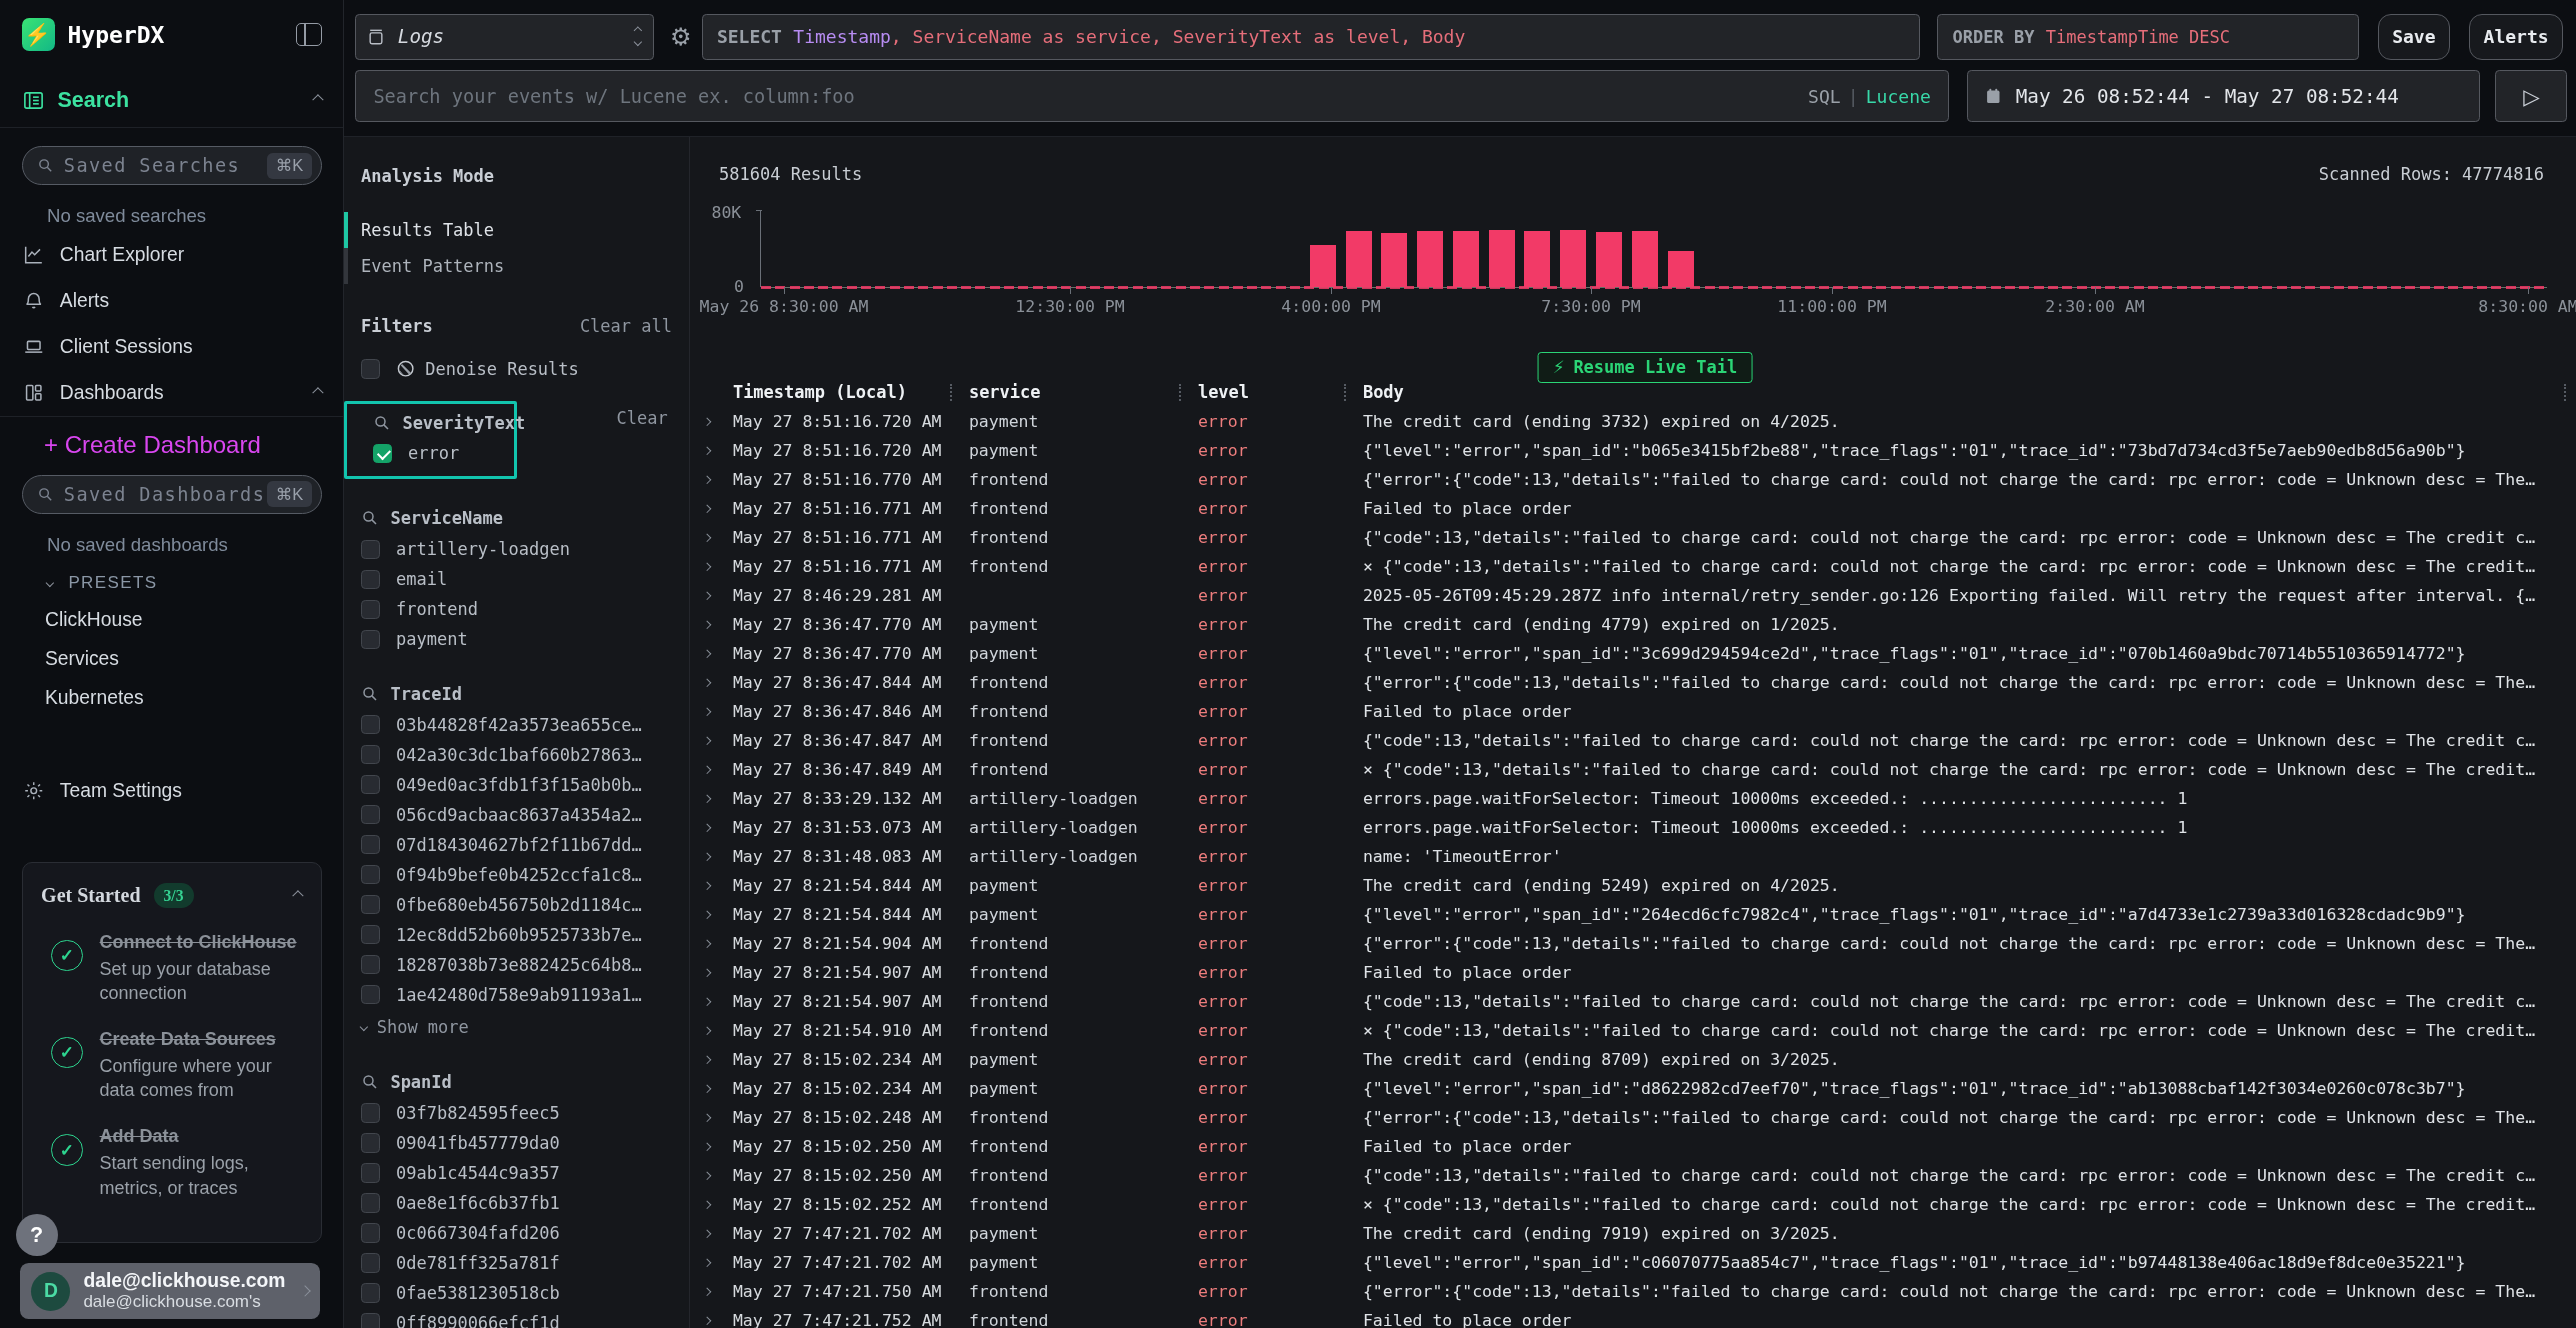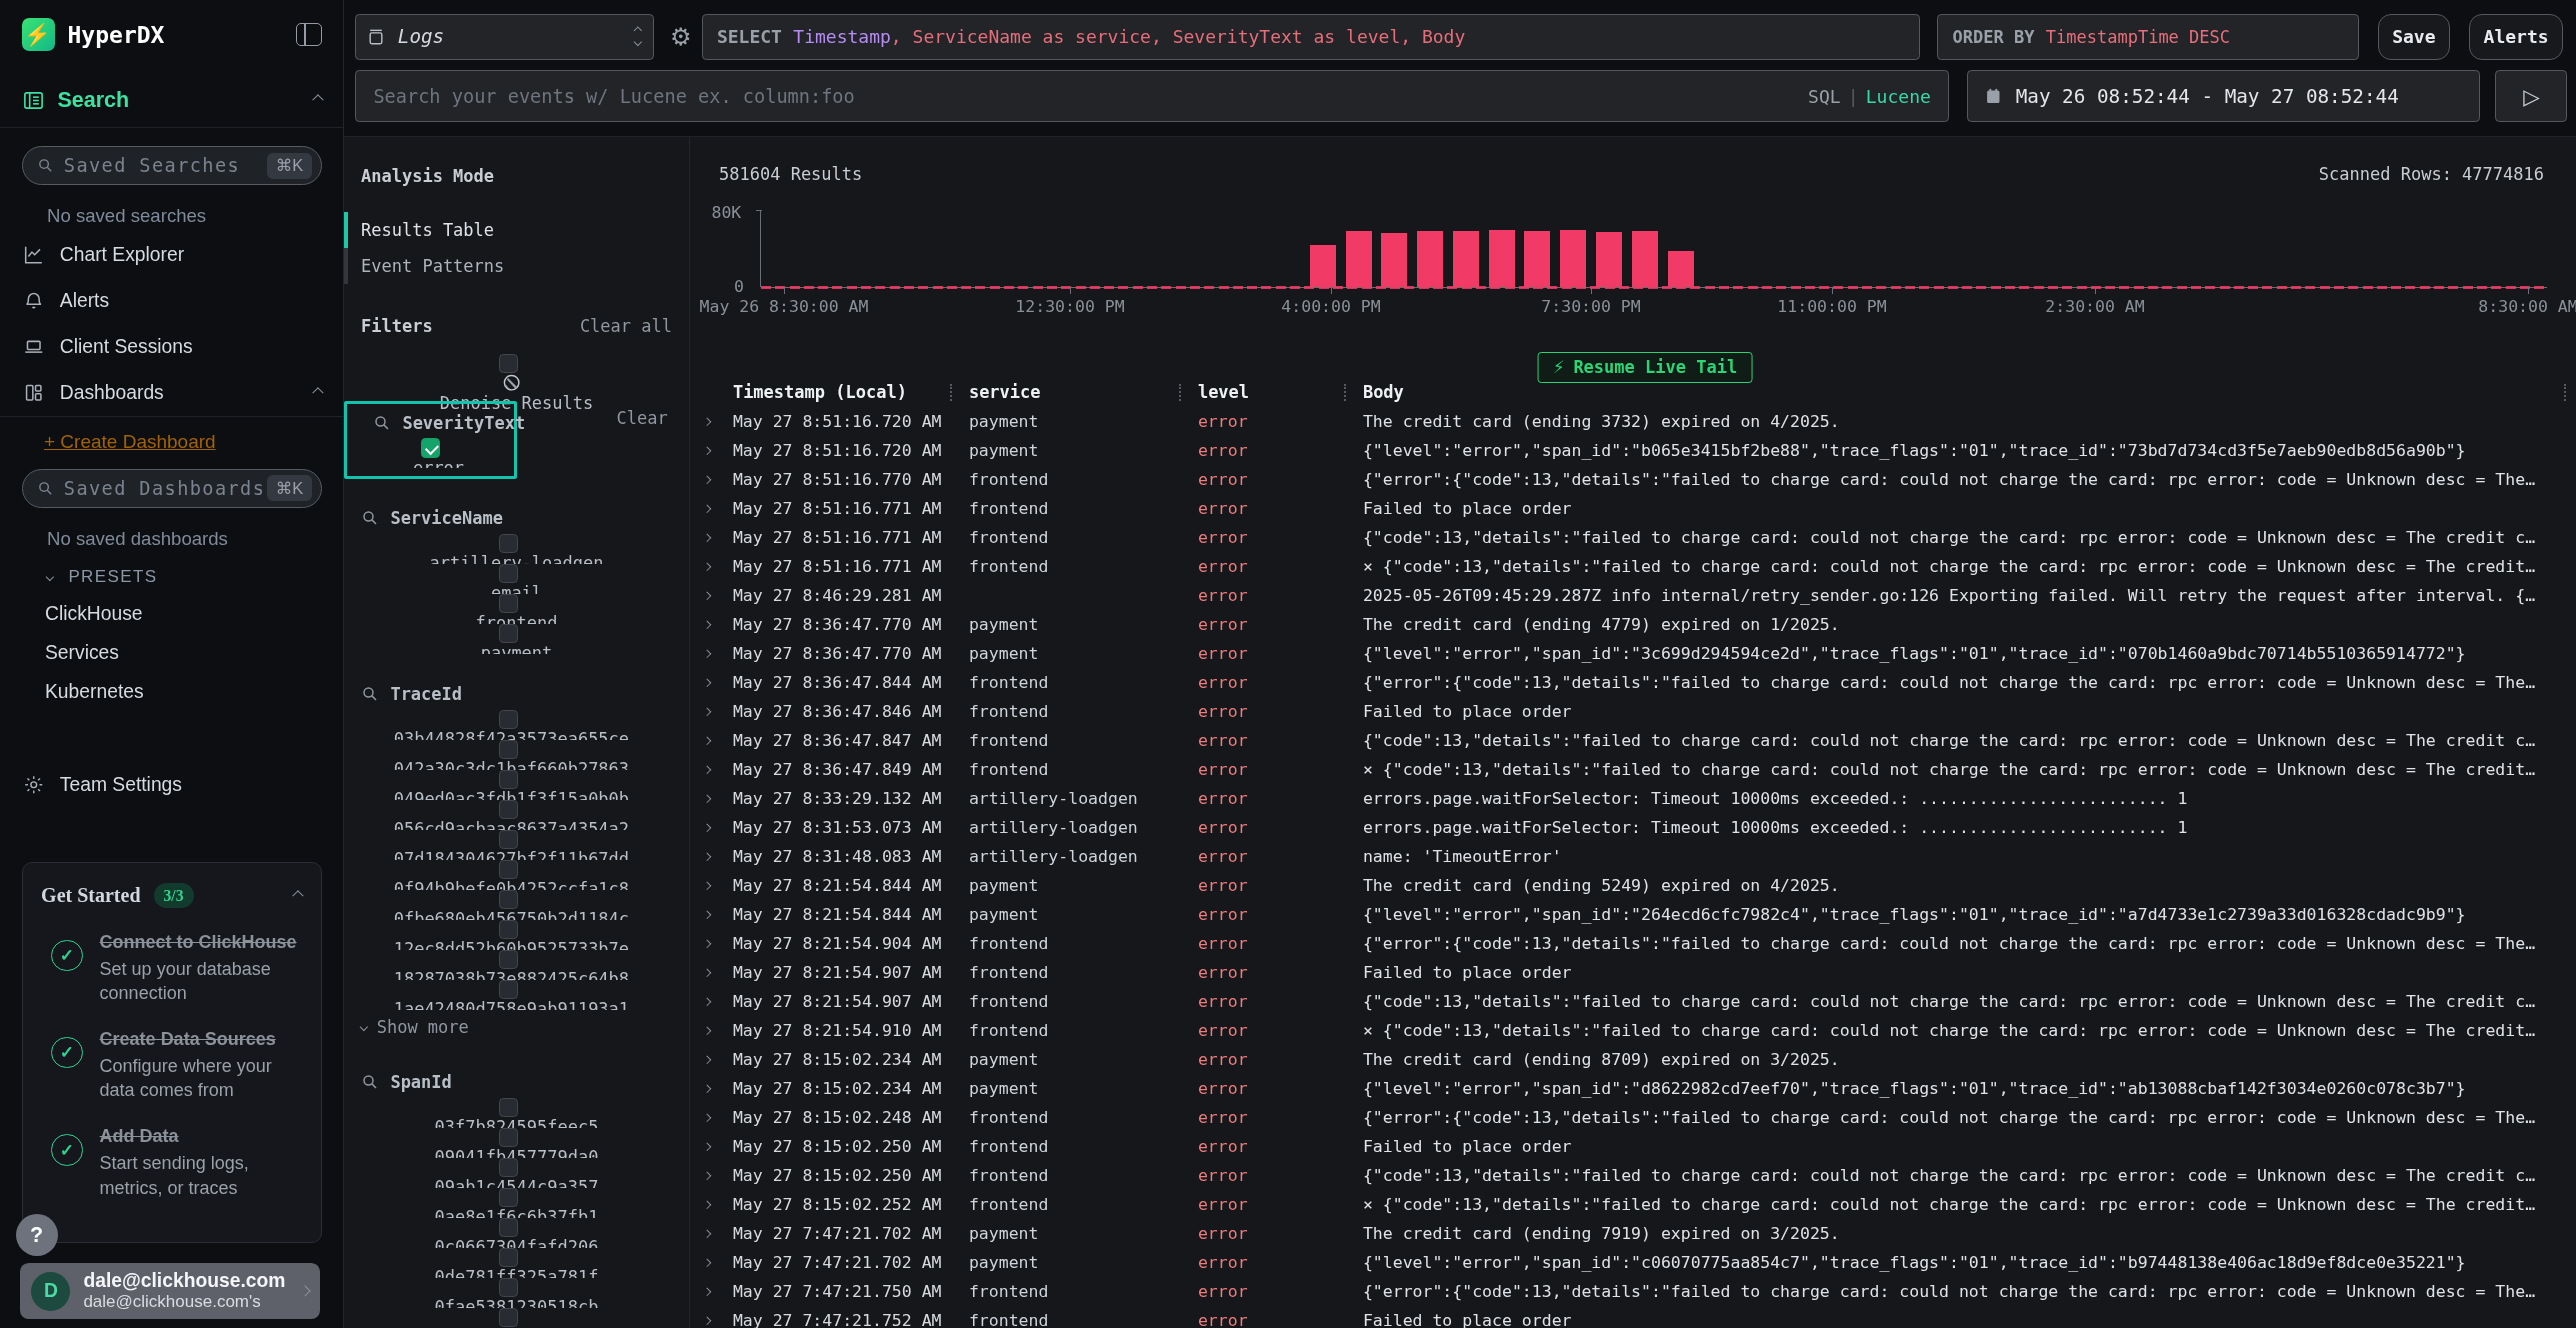--- a/index.html
+++ b/index.html
@@ -24,21 +24,21 @@
 
   .pill { display:flex; align-items:center; margin:18.6px 21.5px 0 21.5px; height:39px; border:0.7px solid #565b64;
           border-radius:20px; background:#1f2227; padding:0 8.6px 0 14.3px; }
   .pill .ph { color:#7c8390; font-family:"DejaVu Sans Mono", monospace; font-size:18.6px; margin-left:10px; flex:1; letter-spacing:1.4px;}
   .kbd { background:#343841; color:#9aa1ab; border-radius:5.7px; padding:3.6px 8.6px; font-size:16.5px; font-family:"Liberation Sans",sans-serif; }
   .sb-empty { color:#7f8b9b; font-size:18.6px; padding:20px 0 4.3px 47px; }
 
   .sb-item { display:flex; align-items:center; padding:12px 21.5px; color:#d7dce2; font-size:19.3px; }
   .sb-item .ic { width:24px; display:flex; justify-content:center; color:#aab1bb; }
   .sb-item .lbl { margin-left:14.3px; flex:1; }
-  .sb-sub { padding:14.3px 21.5px 10px 44px; color:#a16207; font-size:19px;text-decoration:underline; }
+  .sb-sub { padding:14.3px 21.5px 10px 44px; color:#d946ef; font-size:24px; }
   .presets-head { display:flex; align-items:center; color:#8b97a6; font-size:17px; letter-spacing:1.4px; padding:13px 21.5px 7.2px 47px; }
   .preset-item { padding:8.6px 21.5px 8.6px 45px; color:#d7dce2; font-size:19.3px; }
   .team-settings { margin-top:50px; }
 
   .chev { display:inline-block; width:7.9px; height:7.9px; border-right:1.8px solid #8b919b; border-bottom:1.8px solid #8b919b; }
   .chev.up { transform:rotate(-135deg); } .chev.down { transform:rotate(45deg); } .chev.right { transform:rotate(-45deg); }
   .chev.sm { width:5.7px; height:5.7px; }
 
   .gs-card { position:absolute; left:21.5px; right:21.5px; top:862px; height:381px; background:#15171d;
              border:0.7px solid #2a2d34; border-radius:10px; padding:20px 18.6px; }
@@ -96,21 +96,21 @@
   
   .fpanel { width:346px; flex:none; border-right:0.7px solid #24262c; padding:29px 17px 0 0; overflow:hidden; font-size:17px; }
   .fp-title { font-weight:bold; color:#c9ced5; padding-left:17px; }
   .ftabs { margin-top:26px; }
   .ftab { display:flex; align-items:center; height:36px; padding-left:17px; color:#aeb4bc; position:relative; }
   .ftab::before { content:""; position:absolute; left:0; top:0; bottom:0; width:3.6px; background:#33363c; }
   .ftab.active { color:#dfe3e8; } .ftab.active::before { background:#1fc7a4; }
   .fhead-row { display:flex; align-items:center; margin-top:31.5px; padding-left:17px; }
   .fhead-row .t { font-weight:bold; color:#c9ced5; flex:1; }
   .clear-link { color:#8f96a0; }
-  .fitem { display:flex; align-items:center; height:30px; color:#b9bfc7;flex-direction:column; }
+  .fitem { display:flex; align-items:center; height:30px; color:#b9bfc7; }
   .cb { width:19.3px; height:19.3px; border-radius:4.3px; background:#282b31; border:1.1px solid #42464d; flex:none; margin-right:15.7px; }
   .cb.checked { background:#14a368; border-color:#14a368; position:relative; }
   .cb.checked::after { content:""; position:absolute; left:5.7px; top:2.1px; width:5.7px; height:10px;
                        border-right:2.1px solid #fff; border-bottom:2.1px solid #fff; transform:rotate(45deg); }
   .denoise-row { margin-top:18.6px; padding-left:17px; }
   .denoise-row .ic { margin-right:10px; display:flex; }
   .fgroup { position:relative; margin-top:24px; padding-left:17px; }
   .fgroup .fghead { display:flex; align-items:center; height:31.5px; color:#b9bfc7; font-weight:bold; }
   .fghead .sic { margin-right:11.4px; display:flex; }
   .fgroup .fgclear { position:absolute; right:4.3px; top:7.2px; color:#8f96a0; font-weight:normal; }

